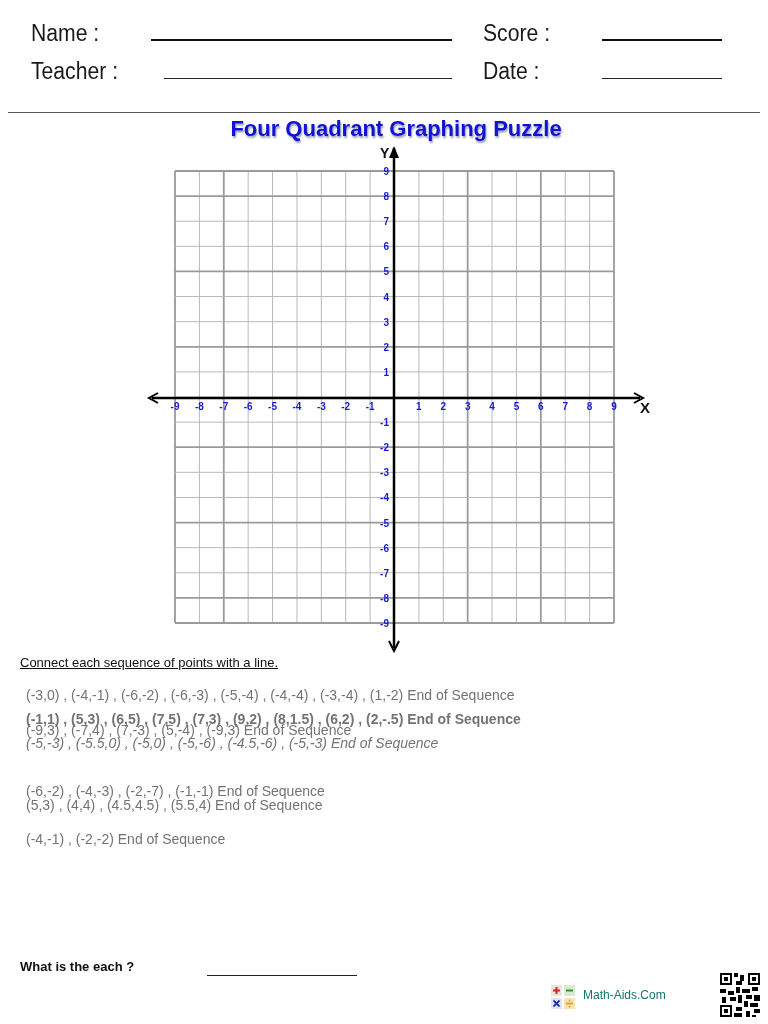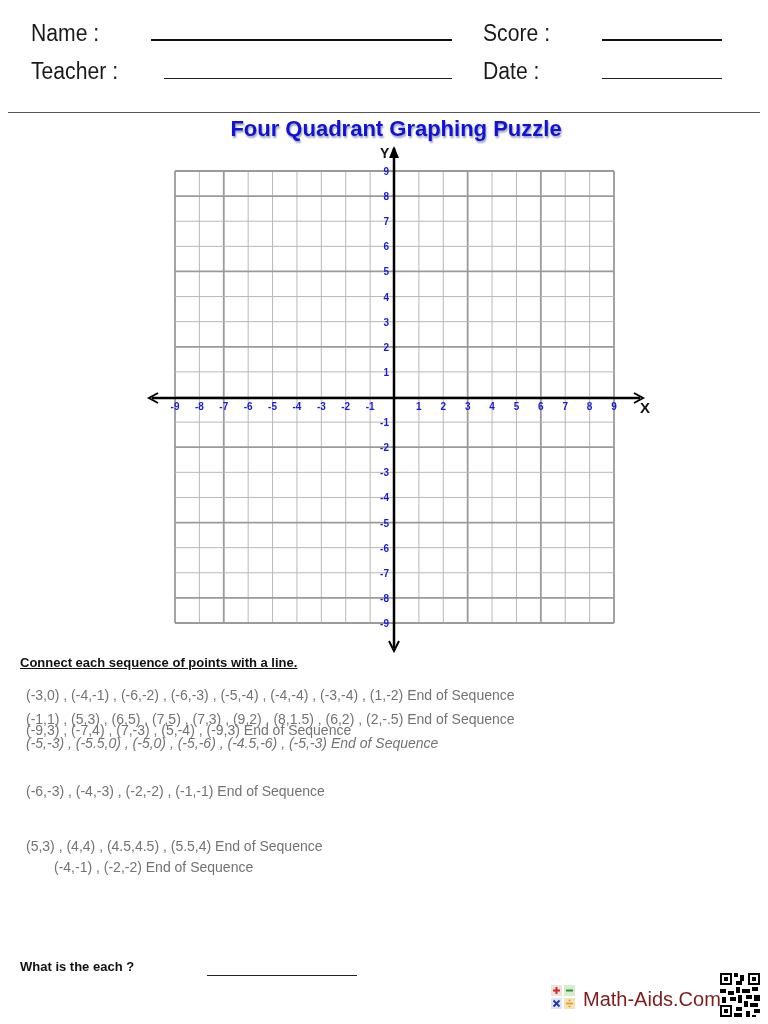--- a/index.html
+++ b/index.html
@@ -4,24 +4,24 @@
 <style>
   html, body { margin:0; padding:0; background:#fff; }
   body { width:768px; height:1024px; position:relative; overflow:hidden; font-family:"Liberation Sans", sans-serif; color:#111; }
   .abs { position:absolute; }
   .hdr-label { font-size:23px; color:#1a1a1a; font-family:"Liberation Sans", sans-serif; transform:scaleX(0.92); transform-origin:left; }
   .line { position:absolute; border-bottom:2px solid #111; }
   .line.thin { border-bottom:1.5px solid #222; }
   .rule { position:absolute; left:8px; width:752px; top:112px; border-top:1.5px solid #555; }
   .title { position:absolute; left:0; width:792px; top:116px; text-align:center; font-weight:bold; font-size:22px; color:#1212d6; text-shadow:1px 2px 2px #9aa0b8; }
   svg text { font-family:"Liberation Sans", sans-serif; }
-  .instr { position:absolute; left:20px; top:655px; font-size:13px; font-weight:bold; text-decoration:underline; color:#111; }
+  .instr { position:absolute; left:20px; top:655px; font-size:13px; font-weight:normal; text-decoration:underline; color:#111; }
   .seq { position:absolute; left:26px; font-size:14px; color:#737373; white-space:nowrap; }
   .q { position:absolute; left:20px; top:959px; font-size:13px; font-weight:bold; }
-  .brand { position:absolute; left:583px; top:988px; font-size:20px; color:#7f1d1d; }
+  .brand { position:absolute; left:583px; top:988px; font-size:12px; color:#0f766e; }
   .logo { position:absolute; left:551px; top:985px; width:24px; height:24px; }
   .qr { position:absolute; left:720px; top:973px; width:40px; height:44px; }
 </style>
 </head>
 <body>
 
 <div class="abs hdr-label" style="left:31px;top:20px;">Name :</div>
 <div class="line" style="left:151px;top:39px;width:301px;"></div>
 <div class="abs hdr-label" style="left:483px;top:20px;">Score :</div>
 <div class="line" style="left:602px;top:39px;width:120px;"></div>
@@ -122,26 +122,26 @@
       <text x="389" y="551.6666666666667" text-anchor="end" font-size="10" font-weight="bold" fill="#1a1ad6">-6</text>
       <text x="389" y="576.7777777777778" text-anchor="end" font-size="10" font-weight="bold" fill="#1a1ad6">-7</text>
       <text x="389" y="601.8888888888889" text-anchor="end" font-size="10" font-weight="bold" fill="#1a1ad6">-8</text>
       <text x="389" y="627" text-anchor="end" font-size="10" font-weight="bold" fill="#1a1ad6">-9</text>
     </g>
 </svg>
 
 <div class="instr">Connect each sequence of points with a line.</div>
 
 <div class="seq" style="top:687px;">(-3,0) , (-4,-1) , (-6,-2) , (-6,-3) , (-5,-4) , (-4,-4) , (-3,-4) , (1,-2) End of Sequence</div>
-<div class="seq" style="top:711px;">(-1,1) , (5,3) , (6,5) , (7,5) , (7,3) , (9,2) , (8,1.5) , (6,2) , (2,-.5) End of Sequence</div>
+<div class="seq" style="top:711px;font-weight:bold;">(-1,1) , (5,3) , (6,5) , (7,5) , (7,3) , (9,2) , (8,1.5) , (6,2) , (2,-.5) End of Sequence</div>
 <div class="seq" style="top:735px;font-style:italic;">(-5,-3) , (-5.5,0) , (-5,0) , (-5,-6) , (-4.5,-6) , (-5,-3) End of Sequence</div>
 <div class="seq" style="top:722px;">(-9,3) , (-7,4) , (7,-3) , (5,-4) , (-9,3) End of Sequence</div>
-<div class="seq" style="top:783px;">(-6,-3) , (-4,-3) , (-2,-2) , (-1,-1) End of Sequence</div>
-<div class="seq" style="top:838px;">(5,3) , (4,4) , (4.5,4.5) , (5.5,4) End of Sequence</div>
-<div class="seq" style="top:859px;margin-left:28px;">(-4,-1) , (-2,-2) End of Sequence</div>
+<div class="seq" style="top:783px;">(-6,-2) , (-4,-3) , (-2,-7) , (-1,-1) End of Sequence</div>
+<div class="seq" style="top:797px;">(5,3) , (4,4) , (4.5,4.5) , (5.5,4) End of Sequence</div>
+<div class="seq" style="top:831px;">(-4,-1) , (-2,-2) End of Sequence</div>
 
 <div class="q">What is the each ?</div>
 <div class="line thin" style="left:207px;top:975px;width:150px;"></div>
 
 <svg class="logo" viewBox="0 0 24 24">
   <rect x="0" y="0" width="11" height="11" fill="#e9e6df"></rect>
   <rect x="13" y="0" width="11" height="11" fill="#d8ead0"></rect>
   <rect x="0" y="13" width="11" height="11" fill="#dfe6f2"></rect>
   <rect x="13" y="13" width="11" height="11" fill="#f5e3b8"></rect>
   <path d="M5.5 2v7M2 5.5h7" stroke="#d22" stroke-width="2"></path>

